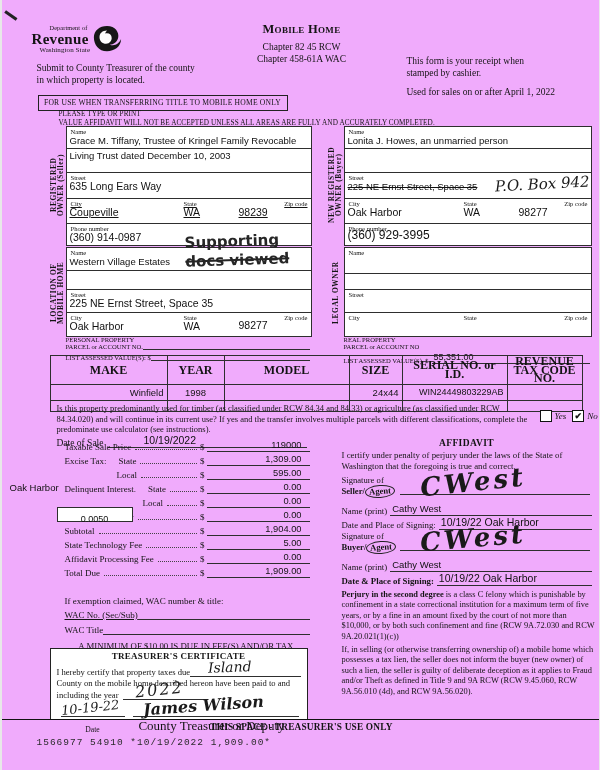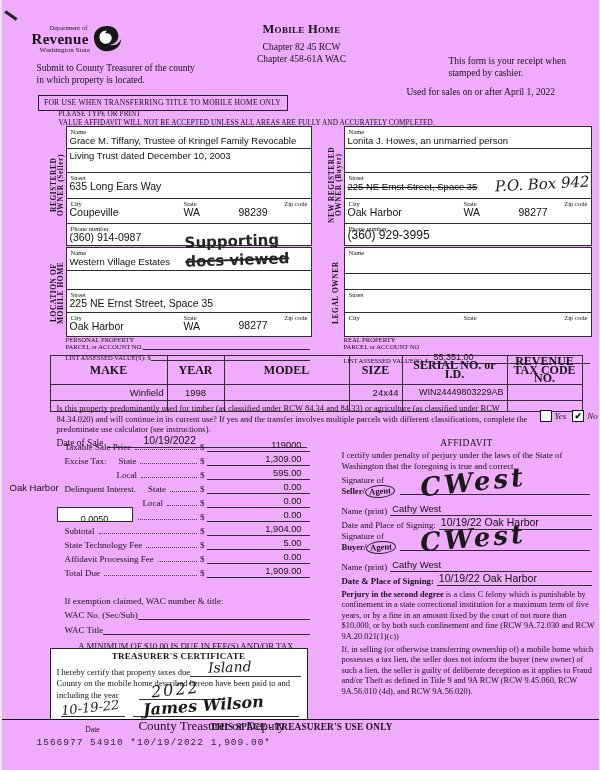--- a/index.html
+++ b/index.html
@@ -63,21 +63,21 @@
   </div>
 
   <div class="abs smtext" style="left:35px;top:62px;width:165px;">Submit to County Treasurer of the county in which property is located.</div>
 
   <div class="abs" style="left:170px;top:22px;width:260px;text-align:center;">
     <div class="title">Mobile Home</div>
     <div class="smtext" style="margin-top:5px;">Chapter 82 45 RCW</div>
     <div class="smtext">Chapter 458-61A WAC</div>
   </div>
 
-  <div class="abs smtext" style="left:405px;top:55px;width:150px;margin-left:42px;">This form is your receipt when stamped by cashier.</div>
+  <div class="abs smtext" style="left:405px;top:55px;width:150px;">This form is your receipt when stamped by cashier.</div>
   <div class="abs smtext" style="left:405px;top:86px;width:190px;">Used for sales on or after April 1, 2022</div>
 
   <div class="abs notice-box" style="left:36px;top:95px;width:248px;height:12px;">FOR USE WHEN TRANSFERRING TITLE TO MOBILE HOME ONLY</div>
   <div class="abs tiny" style="left:57px;top:110px;">PLEASE TYPE OR PRINT</div>
   <div class="abs tiny" style="left:57px;top:119px;">VALUE AFFIDAVIT WILL NOT BE ACCEPTED UNLESS ALL AREAS ARE FULLY AND ACCURATELY COMPLETED.</div>
 
   <div class="abs vlabel" style="left:48px;top:128px;height:114px;">
     <span>REGISTERED</span>
       <span>OWNER (Seller)</span>
   </div>
@@ -96,21 +96,21 @@
   <div class="abs box" style="left:64px;top:126px;width:244px;height:46px;">
     <div class="flabel" style="margin:1px 0 0 4px;">Name</div>
     <div class="typed" style="margin-left:3px;white-space:nowrap;">Grace M. Tiffany, Trustee of Kringel Family Revocable</div>
     <div style="border-top:1px solid #2e2e2e;margin-top:2px;"></div>
     <div class="typed" style="margin:1px 0 0 3px;">Living Trust dated December 10, 2003</div>
   </div>
   <div class="abs box" style="left:64px;top:172px;width:244px;height:26px;">
     <div class="flabel" style="margin:1px 0 0 4px;">Street</div>
     <div class="typed big" style="margin-left:3px;">635 Long Ears Way</div>
   </div>
-  <div class="abs box" style="left:64px;top:198px;width:244px;height:25px;display:flex;">
+  <div class="abs box" style="left:64px;top:198px;width:244px;height:25px;display:flex;text-decoration:underline;">
     <div style="flex:1.45;">
       <div class="flabel" style="margin:1px 0 0 4px;">City</div>
       <div class="typed big" style="margin-left:3px;">Coupeville</div>
     </div>
     <div style="width:55px;">
       <div class="flabel" style="margin-top:1px;">State</div>
       <div class="typed big">WA</div>
     </div>
     <div style="width:72px;display:flex;justify-content:space-between;">
       <div class="typed big" style="margin-top:8px;">98239</div>
@@ -344,60 +344,60 @@
     </div>
   </div>
   <div class="abs typed" style="left:8px;top:482px;font-size:9.5px;">Oak Harbor</div>
   <div class="abs box" style="left:55px;top:507px;width:74px;height:13px;text-align:center;">
     <span class="typed" style="font-size:9px;line-height:13px;">0.0050</span>
   </div>
 
   <div class="abs" style="left:63px;top:596px;width:245px;font-size:9px;">
     <div>If exemption claimed, WAC number &amp; title:</div>
     <div class="rowflex" style="margin-top:3px;">
-      <span style="white-space:nowrap;">WAC No. (Sec/Sub)</span>
+      <span style="white-space:nowrap;text-decoration:underline;">WAC No. (Sec/Sub)</span>
       <span class="ul" style="flex:1;height:10px;"></span>
     </div>
     <div class="rowflex" style="margin-top:4px;">
       <span style="white-space:nowrap;">WAC Title</span>
       <span class="ul" style="flex:1;height:10px;"></span>
     </div>
     <div style="margin-top:6px;text-align:center;font-size:8.8px;">A MINIMUM OF $10.00 IS DUE IN FEE(S) AND/OR TAX.</div>
   </div>
 
   <div class="abs" style="left:48px;top:648px;width:256px;height:70px;border:1.5px solid #222;background:#fff;">
     <div style="text-align:center;font-weight:bold;font-size:9px;margin-top:2px;letter-spacing:.3px;">TREASURER'S CERTIFICATE</div>
     <div class="rowflex" style="margin:2px 6px 0 6px;">
       <span style="font-size:8.6px;white-space:nowrap;">I hereby certify that property taxes due</span>
       <span class="ul" style="flex:1;text-align:center;position:relative;height:13px;">
         <span class="hand" style="font-size:14px;position:absolute;left:18px;top:-4px;transform:rotate(-2deg);">Island</span>
       </span>
     </div>
     <div style="font-size:8.6px;margin:1px 6px 0 6px;">County on the mobile home described hereon have been paid to and</div>
-    <div class="rowflex" style="margin:0 6px 0 6px;gap:16px;">
+    <div class="rowflex" style="margin:0 6px 0 6px;">
       <span style="font-size:8.6px;white-space:nowrap;">including the year</span>
       <span class="ul" style="width:85px;position:relative;height:11px;margin-left:4px;">
         <span class="hand" style="font-size:16px;position:absolute;left:12px;top:-8px;transform:rotate(-6deg);letter-spacing:2px;">2022</span>
       </span>
     </div>
     <div class="rowflex" style="margin:2px 8px 0 10px;position:relative;">
       <span class="ul" style="width:64px;position:relative;height:14px;">
         <span class="hand" style="font-size:13px;position:absolute;left:0px;top:-2px;transform:rotate(-6deg);white-space:nowrap;">10-19-22</span>
       </span>
       <span class="ul" style="flex:1;margin-left:8px;position:relative;height:14px;">
         <span class="script" style="font-size:16px;position:absolute;left:10px;top:-6px;transform:rotate(-4deg);">James Wilson</span>
       </span>
     </div>
     <div class="rowflex" style="margin:1px 8px 0 10px;">
       <span style="width:64px;text-align:center;font-size:7.6px;">Date</span>
       <span style="flex:1;text-align:center;font-size:13px;">County Treasurer or Deputy</span>
     </div>
   </div>
 
-  <div class="abs" style="left:340px;top:438px;width:250px;text-align:center;font-weight:normal;font-size:9.5px;letter-spacing:.4px;">AFFIDAVIT</div>
+  <div class="abs" style="left:340px;top:438px;width:250px;text-align:center;font-weight:bold;font-size:9.5px;letter-spacing:.4px;">AFFIDAVIT</div>
   <div class="abs para" style="left:340px;top:450px;width:252px;font-size:8.8px;">I certify under penalty of perjury under the laws of the State of Washington that the foregoing is true and correct.</div>
 
   <div class="abs" style="left:340px;top:475px;width:250px;height:24px;">
     <div style="font-size:8.6px;line-height:10px;">Signature of</div>
     <div style="font-size:8.6px;line-height:11px;">
       <span style="font-weight:bold;">Seller/</span><span class="circle" style="font-weight:bold;">Agent</span>
     </div>
     <div class="ul abs" style="left:58px;top:18px;width:190px;height:1px;"></div>
     <span class="script" style="position:absolute;left:78px;top:-8px;font-size:26px;transform:rotate(-6deg);letter-spacing:3px;">CWest</span>
   </div>

